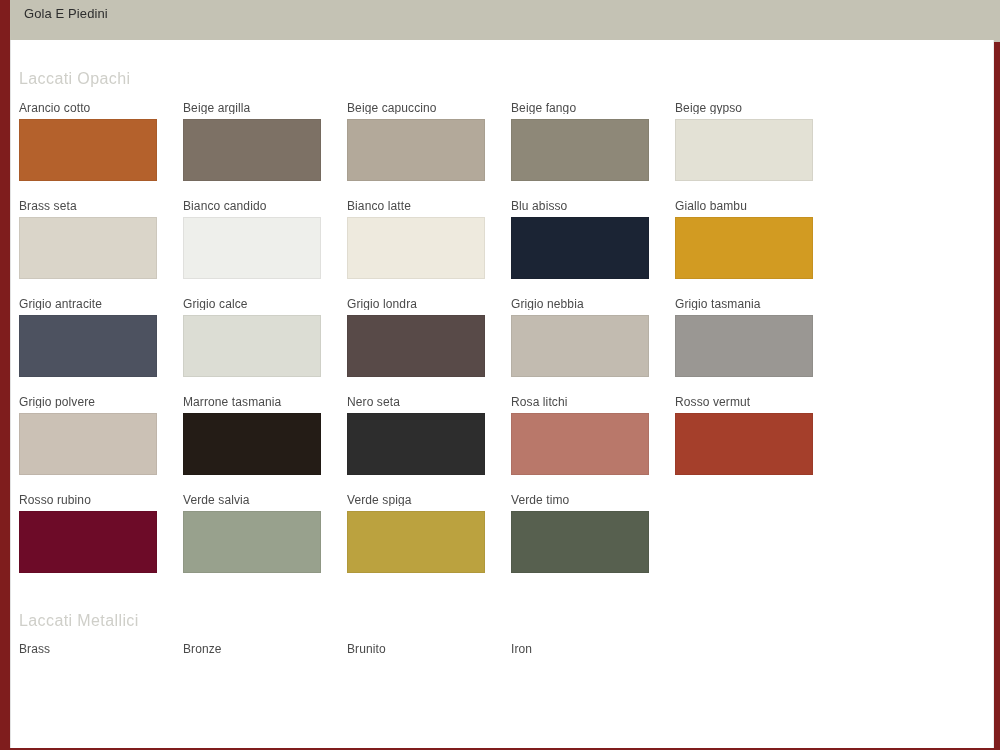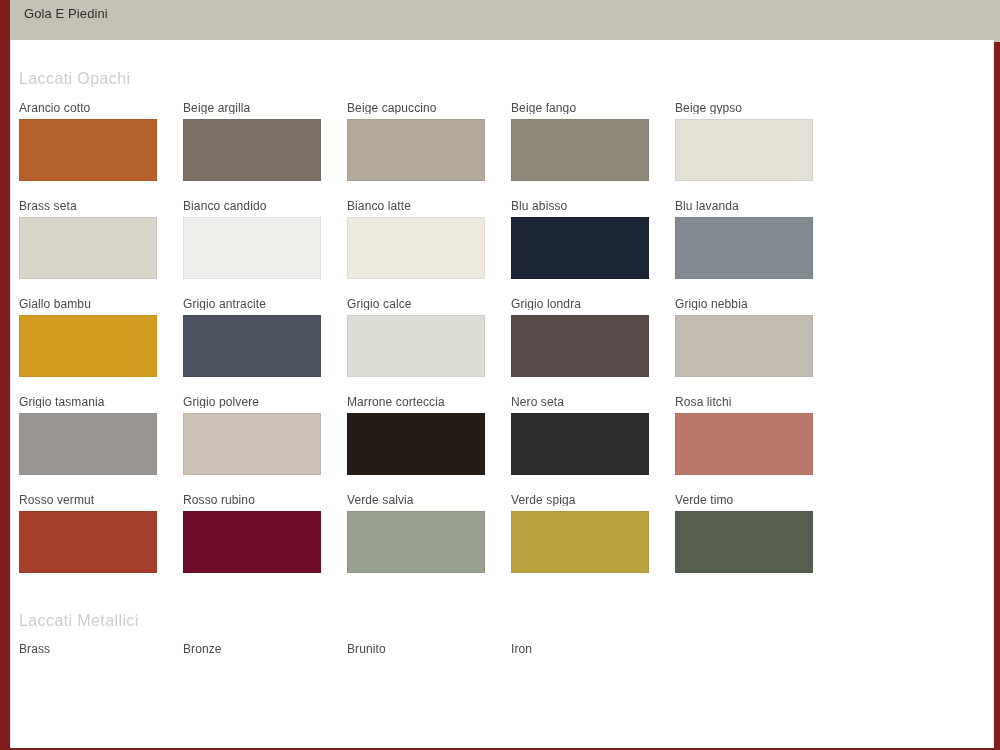--- a/index.html
+++ b/index.html
@@ -153,24 +153,20 @@
           </div>
           <div class="cell">
             <div class="cell-label">Bianco latte</div>
             <div class="swatch" style="background: rgb(238, 234, 222);"></div>
           </div>
           <div class="cell">
             <div class="cell-label">Blu abisso</div>
             <div class="swatch" style="background: rgb(27, 36, 52);"></div>
           </div>
           <div class="cell">
-            <div class="cell-label">Blu lavanda</div>
-            <div class="swatch" style="background: rgb(130, 138, 145);"></div>
-          </div>
-          <div class="cell">
             <div class="cell-label">Giallo bambu</div>
             <div class="swatch" style="background: rgb(210, 155, 34);"></div>
           </div>
           <div class="cell">
             <div class="cell-label">Grigio antracite</div>
             <div class="swatch" style="background: rgb(77, 82, 96);"></div>
           </div>
           <div class="cell">
             <div class="cell-label">Grigio calce</div>
             <div class="swatch" style="background: rgb(220, 221, 212);"></div>
@@ -185,21 +181,21 @@
           </div>
           <div class="cell">
             <div class="cell-label">Grigio tasmania</div>
             <div class="swatch" style="background: rgb(154, 151, 147);"></div>
           </div>
           <div class="cell">
             <div class="cell-label">Grigio polvere</div>
             <div class="swatch" style="background: rgb(203, 193, 181);"></div>
           </div>
           <div class="cell">
-            <div class="cell-label">Marrone corteccia</div>
+            <div class="cell-label">Marrone tasmania</div>
             <div class="swatch" style="background: rgb(36, 28, 22);"></div>
           </div>
           <div class="cell">
             <div class="cell-label">Nero seta</div>
             <div class="swatch" style="background: rgb(45, 45, 45);"></div>
           </div>
           <div class="cell">
             <div class="cell-label">Rosa litchi</div>
             <div class="swatch" style="background: rgb(185, 120, 106);"></div>
           </div>

